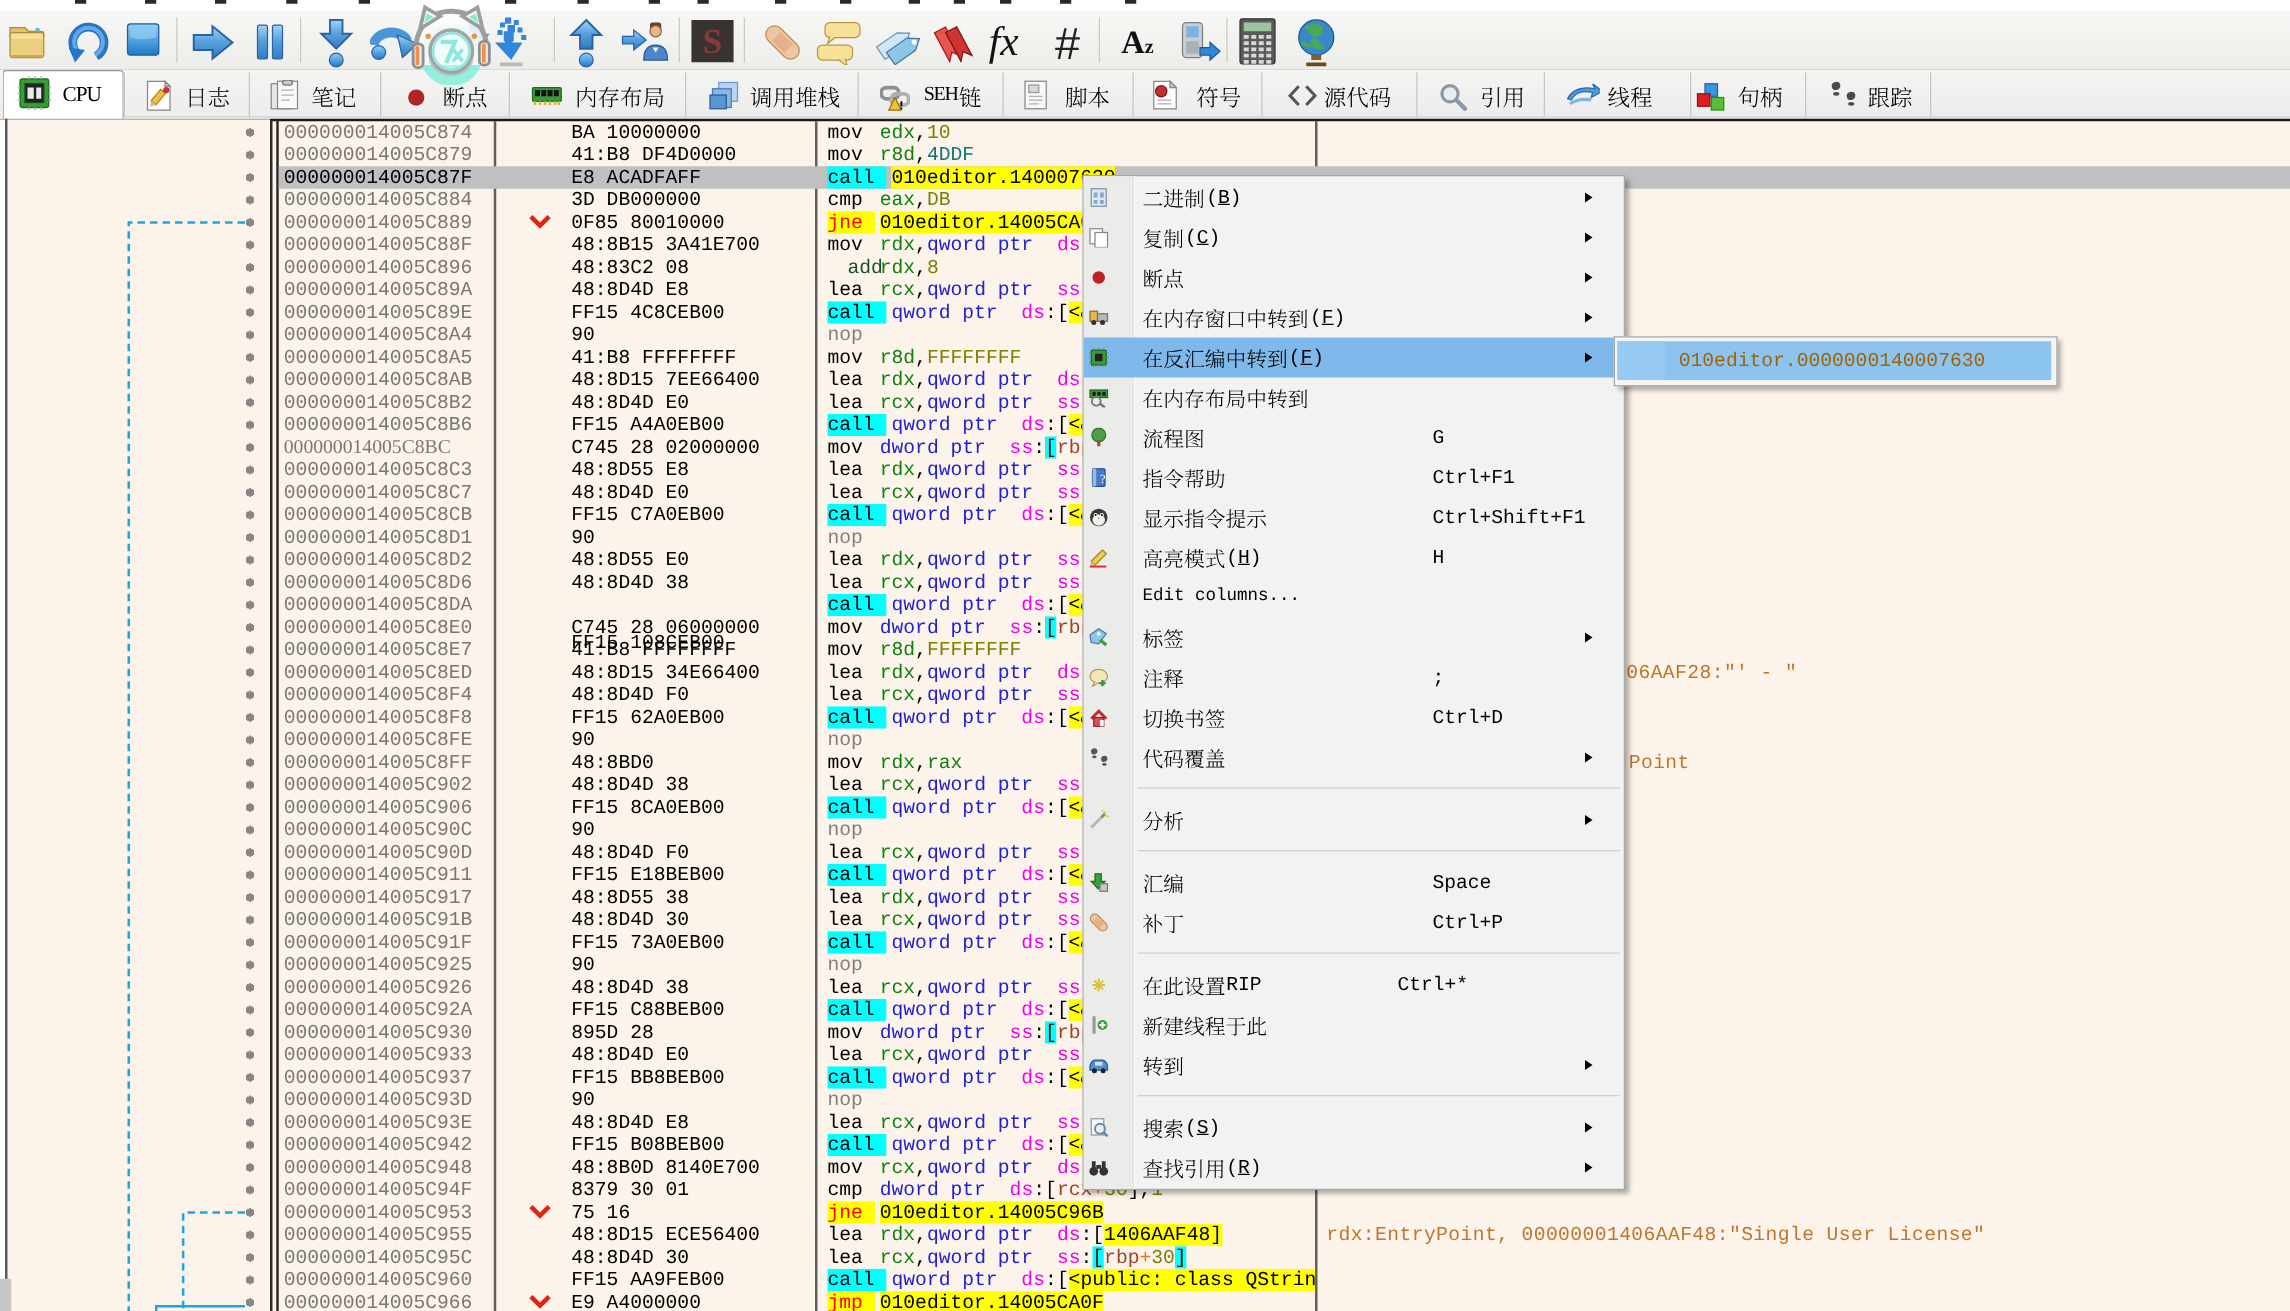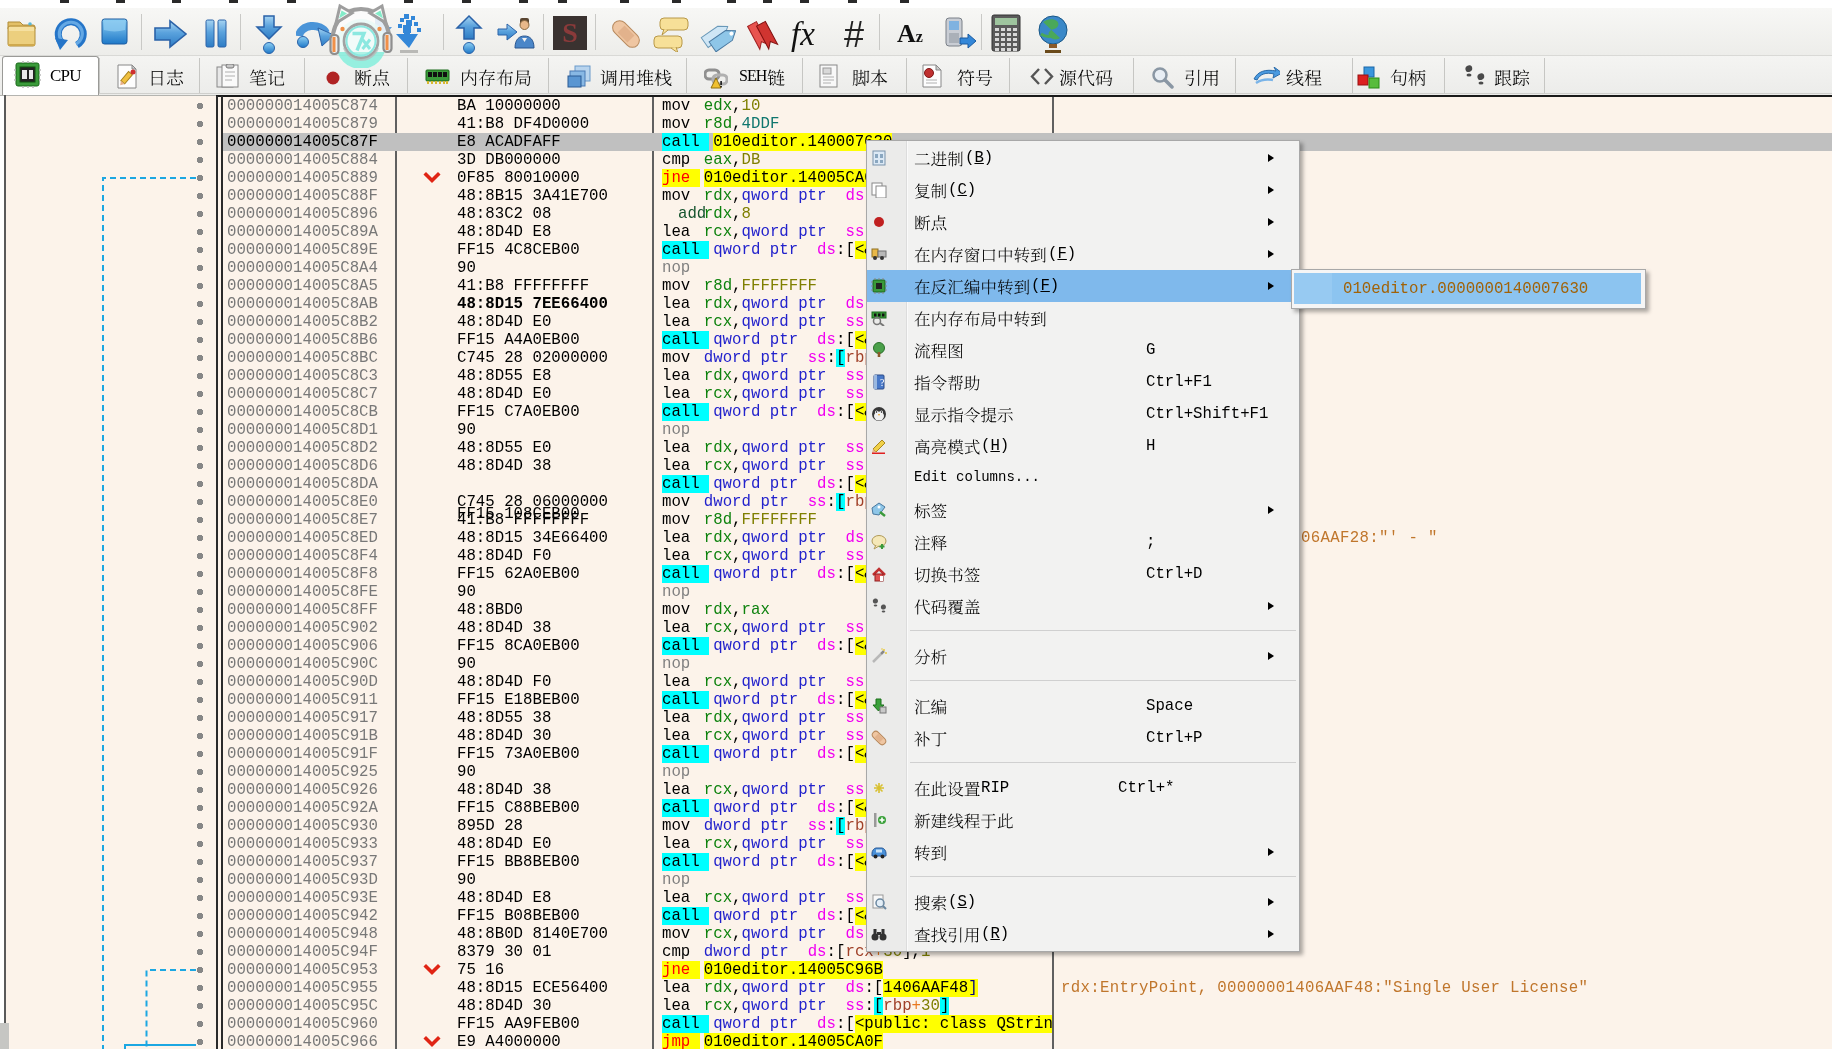--- a/index.html
+++ b/index.html
@@ -600,21 +600,21 @@
       <span style="left:457.0px;color:#000;">41:B8 FFFFFFFF</span>
       <div class="clip">
         <span style="left:662.0px;color:#000;">mov</span>
         <span style="left:703.8px;color:#0e820e;">r8d</span>
         <span style="left:732.1px;color:#000;">,</span>
         <span style="left:741.6px;color:#7f7f00;">FFFFFFFF</span>
       </div>
     </div>
 <div class="r" style="top:295px">
       <span style="left:227.0px;color:#787878;">000000014005C8AB</span>
-      <span style="left:457.0px;color:#000;font-weight:bold;">48:8D15 7EE66400</span>
+      <span style="left:457.0px;color:#000;">48:8D15 7EE66400</span>
       <div class="clip">
         <span style="left:662.0px;color:#000;">lea</span>
         <span style="left:703.8px;color:#0e820e;">rdx</span>
         <span style="left:732.1px;color:#000;">,</span>
         <span style="left:741.6px;color:#2222cc;">qword ptr</span>
         <span style="left:826.6px;color:#000;">  </span>
         <span style="left:845.5px;color:#f000f0;">ds</span>
         <span style="left:864.4px;color:#000;">:</span>
         <span style="left:873.8px;color:#000;">[1406AAF30]</span>
       </div>
@@ -640,21 +640,21 @@
         <span style="left:662.0px;color:#000;background:#00ffff;">call </span>
         <span style="left:713.2px;color:#2222cc;">qword ptr</span>
         <span style="left:798.2px;color:#000;">  </span>
         <span style="left:817.1px;color:#f000f0;">ds</span>
         <span style="left:836.0px;color:#000;">:</span>
         <span style="left:845.5px;color:#000;">[</span>
         <span style="left:854.9px;color:#000;background:#ffff00;">&lt;&amp;QString&gt;</span>
       </div>
     </div>
 <div class="r" style="top:349px">
-      <span style="left:227.0px;color:#787878;">000000014005C8BC</span>
+      <span style="left:227.0px;color:#787878;font-family:Liberation Serif, serif;">000000014005C8BC</span>
       <span style="left:457.0px;color:#000;">C745 28 02000000</span>
       <div class="clip">
         <span style="left:662.0px;color:#000;">mov</span>
         <span style="left:703.8px;color:#2222cc;">dword ptr</span>
         <span style="left:788.8px;color:#000;">  </span>
         <span style="left:807.7px;color:#f000f0;">ss</span>
         <span style="left:826.6px;color:#000;">:</span>
         <span style="left:836.0px;color:#000;background:#00ffff;">[</span>
         <span style="left:845.5px;color:#a04028;">rbp</span>
         <span style="left:873.8px;color:#e87820;">+</span>
@@ -1144,20 +1144,23 @@
 <div class="r" style="top:1033px">
       <span style="left:227.0px;color:#787878;">000000014005C966</span>
       <span style="left:457.0px;color:#000;">E9 A4000000</span>
       <div class="clip">
         <span style="left:662.0px;color:#ff0000;background:#ffff00;">jmp </span>
         <span style="left:703.8px;color:#000;background:#ffff00;">010editor.14005CA0F</span>
       </div>
     </div>
 <div class="r" style="top:529px">
       <span style="left:1301.0px;color:#c0762c;letter-spacing:0.33px">06AAF28:"' - "</span>
+    </div>
+<div class="r" style="top:601px">
+      <span style="left:1303.0px;color:#c0762c;letter-spacing:0.33px">Point</span>
     </div>
 <div class="r" style="top:979px">
       <span style="left:1061.0px;color:#c0762c;letter-spacing:0.33px">rdx:EntryPoint, 00000001406AAF48:"Single User License"</span>
     </div>
 </div>
 
 <div class="ab" style="left:866px;top:140px;width:434px;height:812px;background:#f2f2f1;border:1px solid #a8a8a8;box-shadow:3px 3px 4px rgba(0,0,0,0.32)"></div>
 <div class="ab" style="left:867px;top:141px;width:39px;height:810px;background:#ebebea"></div>
 <div class="ab" style="left:906px;top:141px;width:1px;height:810px;background:#dcdcdc"></div>
 <div class="ab" style="left:907px;top:141px;width:1px;height:810px;background:#fafafa"></div>

